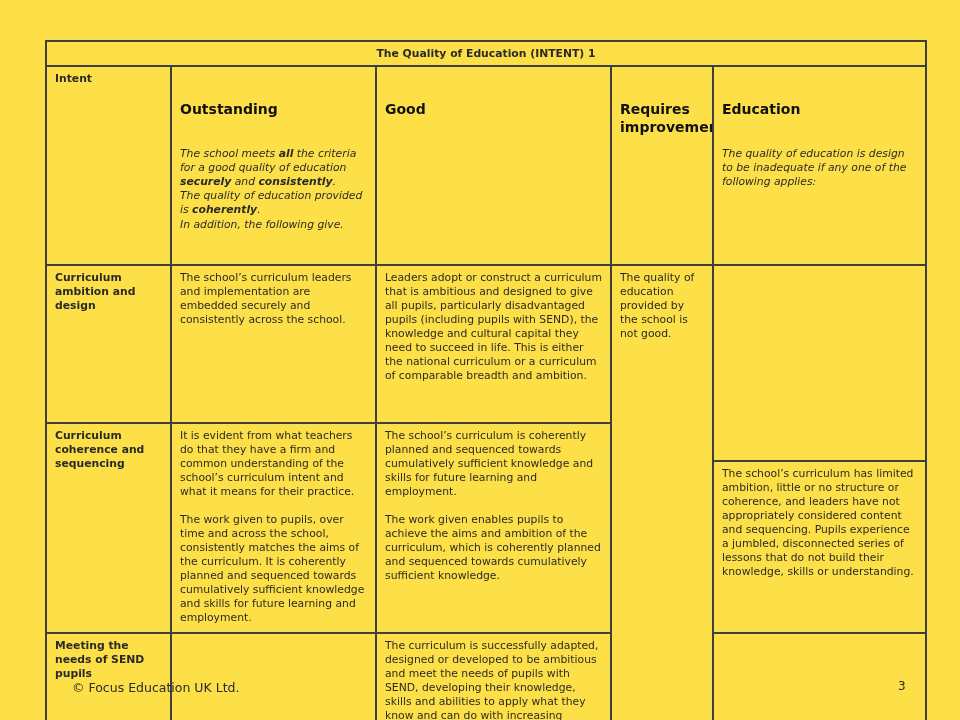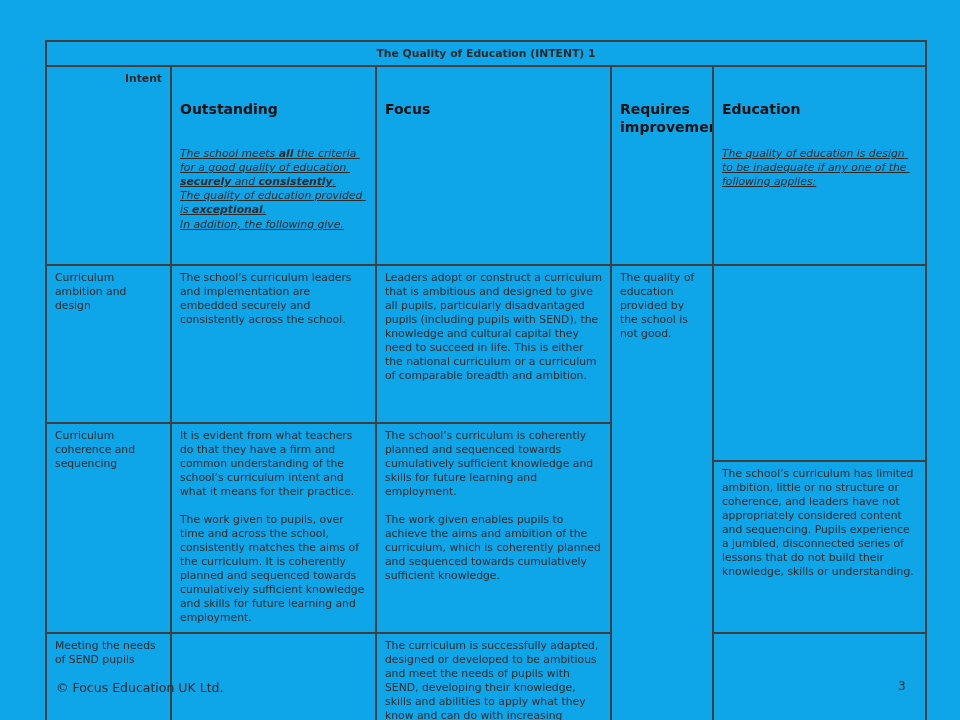--- a/index.html
+++ b/index.html
@@ -3,21 +3,21 @@
 <meta charset="utf-8">
 <style>
   * { margin: 0; padding: 0; box-sizing: border-box; }
   html, body { width: 960px; height: 720px; background: #ffffff; }
   body {
     font-family: "DejaVu Sans", "Liberation Sans", sans-serif;
     color: #222222;
     position: relative;
     overflow: hidden;
   }
-  .page { position: absolute; inset: 0; background: #0ea5e9; }
+  .page { position: absolute; inset: 0; background: #fde047; }
 
   table.grid {
     position: absolute;
     left: 45px;
     top: 40px;
     width: 880px;
     border-collapse: collapse;
     table-layout: fixed;
   }
   table.grid td {
@@ -36,37 +36,36 @@
     font-size: 12px;
     padding: 4px 6px;
     color: #111;
     white-space: normal;
   }
   td.intent-cell {
     font-weight: bold;
     font-size: 15.5px;
     color: #111;
     padding-top: 8px;
-    text-align: right;
   }
   .col-head { font-weight: bold; font-size: 14px; color: #111; display: block; }
-  .col-desc { display: block; margin-top: 1px; text-decoration: underline; }
+  .col-desc { display: block; margin-top: 1px; }
   td.rowlabel-cell {
-    font-weight: normal;
+    font-weight: bold;
     font-size: 12px;
     color: #111;
     padding-top: 8px;
     line-height: 1.35;
   }
   .seg-b { font-weight: bold; }
   .seg-i { font-style: italic; }
 
   .footer-copyright {
     position: absolute;
-    left: 56px;
+    left: 72px;
     top: 680px;
     font-size: 12.5px;
     color: #2a2a2a;
   }
   .footer-page {
     position: absolute;
     left: 898px;
     top: 679px;
     font-size: 12px;
     color: #2a2a2a;
@@ -89,25 +88,25 @@
     <tbody>
         <tr style="height:24px">
       <td colspan="5" class="title-cell">The Quality of Education (INTENT) 1</td>
     </tr>
 
     <tr style="height:108px">
       <td class="intent-cell">Intent</td>
       <td>
         <span class="col-head">Outstanding</span>
         <span class="col-desc"><span class="seg-i">The school meets </span><span class="seg-b seg-i">all</span><span class="seg-i"> the criteria for a good quality of education </span><span class="seg-b seg-i">securely</span><span class="seg-i"> and </span><span class="seg-b seg-i">consistently</span><span class="seg-i">.
-</span><span class="seg-i">The quality of education provided is </span><span class="seg-b seg-i">exceptional</span><span class="seg-i">.
+</span><span class="seg-i">The quality of education provided is </span><span class="seg-b seg-i">coherently</span><span class="seg-i">.
 </span><span class="seg-i">In addition, the following give.</span></span>
       </td>
       <td>
-        <span class="col-head">Focus</span>
+        <span class="col-head">Good</span>
       </td>
       <td>
         <span class="col-head">Requires improvement</span>
       </td>
       <td>
         <span class="col-head">Education</span>
         <span class="col-desc"><span class="seg-i">The quality of education is design to be inadequate if any one of the following applies:</span></span>
       </td>
     </tr>
 

